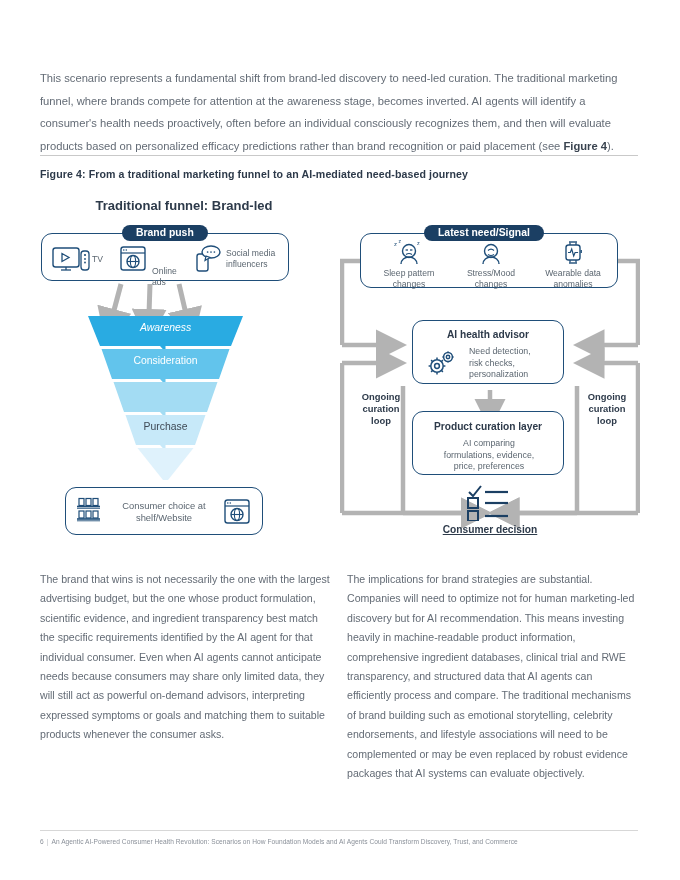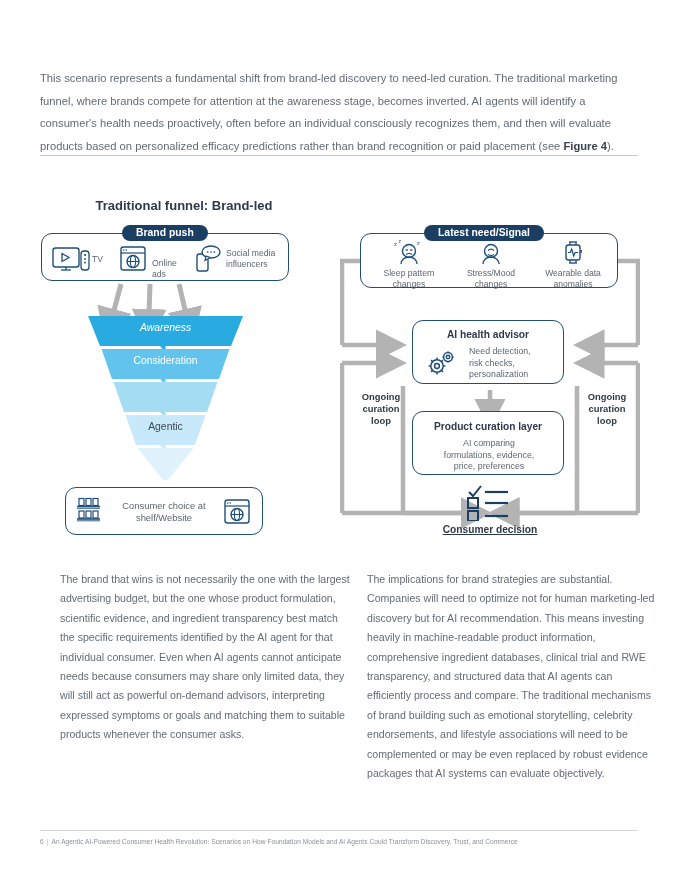--- a/index.html
+++ b/index.html
@@ -146,21 +146,20 @@
   }
   .funnel-seg span { position: relative; top: -3px; }
 
   
   .body-col {
     position: absolute;
     font-size: 10.6px;
     line-height: 19.4px;
     color: #636b75;
     top: 570px;
-    margin-left: 20px;
   }
   .body-col.left  { left: 40px;  width: 292px; }
   .body-col.right { left: 347px; width: 292px; }
 
   
   .footer-rule {
     position: absolute;
     left: 40px;
     top: 830px;
     width: 598px;
@@ -180,20 +179,21 @@
   .footer .sep { color: #b9bdc3; padding: 0 3px; }
 </style>
 </head>
 <body>
 
 <div class="page">
 
   <p class="intro"><span>This scenario represents a fundamental shift from brand-led discovery to need-led curation. The traditional marketing funnel, where brands compete for attention at the awareness stage, becomes inverted. AI agents will identify a consumer's health needs proactively, often before an individual consciously recognizes them, and then will evaluate products based on personalized efficacy predictions rather than brand recognition or paid placement (see </span><b>Figure 4</b><span>).</span></p>
 
   <div class="divider"></div>
+  <div class="fig-title">Figure 4: From a traditional marketing funnel to an AI-mediated need-based journey</div>
 
   <div class="col-head left">Traditional funnel: Brand-led</div>
 
   <svg class="svg-left" width="300" height="340" viewBox="0 0 300 340" style="position:absolute;left:35px;top:218px;">
     <defs>
       <marker id="greyArrow" markerWidth="7" markerHeight="7" refX="1" refY="3.5" orient="auto">
         <polygon points="0,0 7,3.5 0,7" fill="#b3b3b3"></polygon>
       </marker>
     </defs>
 
@@ -224,21 +224,21 @@
   <div class="icon-cell" style="left:118px;top:243px;width:72px;">
     <svg width="30" height="32" viewBox="0 0 30 32" style="position:absolute;left:0;top:0;">
       <rect x="3" y="4" width="24" height="23" rx="2.5" fill="none" stroke="#1f4e79" stroke-width="1.4"></rect>
       <line x1="3" y1="10" x2="27" y2="10" stroke="#1f4e79" stroke-width="1.2"></line>
       <circle cx="5.8" cy="7" r="0.8" fill="#1f4e79"></circle>
       <circle cx="8.3" cy="7" r="0.8" fill="#1f4e79"></circle>
       <circle cx="15" cy="18.5" r="6" fill="none" stroke="#1f4e79" stroke-width="1.4"></circle>
       <ellipse cx="15" cy="18.5" rx="2.6" ry="6" fill="none" stroke="#1f4e79" stroke-width="1.1"></ellipse>
       <line x1="9" y1="18.5" x2="21" y2="18.5" stroke="#1f4e79" stroke-width="1.1"></line>
     </svg>
-    <div class="icon-label" style="position:absolute;left:34px;top:15px;text-align:left;">Online
+    <div class="icon-label" style="position:absolute;left:34px;top:23px;text-align:left;">Online
 ads</div>
   </div>
 
   <div class="icon-cell" style="left:193px;top:243px;width:92px;">
     <svg width="30" height="32" viewBox="0 0 30 32" style="position:absolute;left:0;top:0;">
       <rect x="4" y="11" width="11" height="17" rx="2.2" fill="none" stroke="#1f4e79" stroke-width="1.4"></rect>
       <ellipse cx="18" cy="9" rx="9" ry="6" fill="#ffffff" stroke="#1f4e79" stroke-width="1.4"></ellipse>
       <polygon points="13,13 12,17.5 17,14.5" fill="#ffffff" stroke="#1f4e79" stroke-width="1.2"></polygon>
       <circle cx="14.6" cy="9" r="0.85" fill="#1f4e79"></circle>
       <circle cx="18" cy="9" r="0.85" fill="#1f4e79"></circle>
@@ -256,21 +256,21 @@
       <polygon points="37.5,99 117.5,99 107,129 77.5,129 77.5,135 72,129 48,129" fill="#C7E9F9"></polygon>
       <polygon points="49.5,132 105.5,132 80,164 75,164" fill="#DFF2FC"></polygon>
     </svg>
     <div class="funnel-seg" style="top:0;width:155px;height:30px;font-style:italic;">
       <span>Awareness</span>
     </div>
     <div class="funnel-seg" style="top:33px;width:155px;height:30px;">
       <span>Consideration</span>
     </div>
     <div class="funnel-seg" style="top:99px;width:155px;height:30px;color:#3f4a56;">
-      <span>Agentic</span>
+      <span>Purchase</span>
     </div>
   </div>
 
   <div class="panel" style="left:65px;top:487px;width:198px;height:48px;"></div>
   <svg width="34" height="30" viewBox="0 0 34 30" style="position:absolute;left:76px;top:496px;">
     <g stroke="#1f4e79" stroke-width="1.2" fill="none">
       <rect x="3" y="2.5" width="5" height="7"></rect>
         <rect x="10" y="2.5" width="5" height="7"></rect>
         <rect x="17" y="2.5" width="5" height="7"></rect>
       <line x1="1" y1="10.5" x2="24" y2="10.5" stroke-width="1.6"></line>

